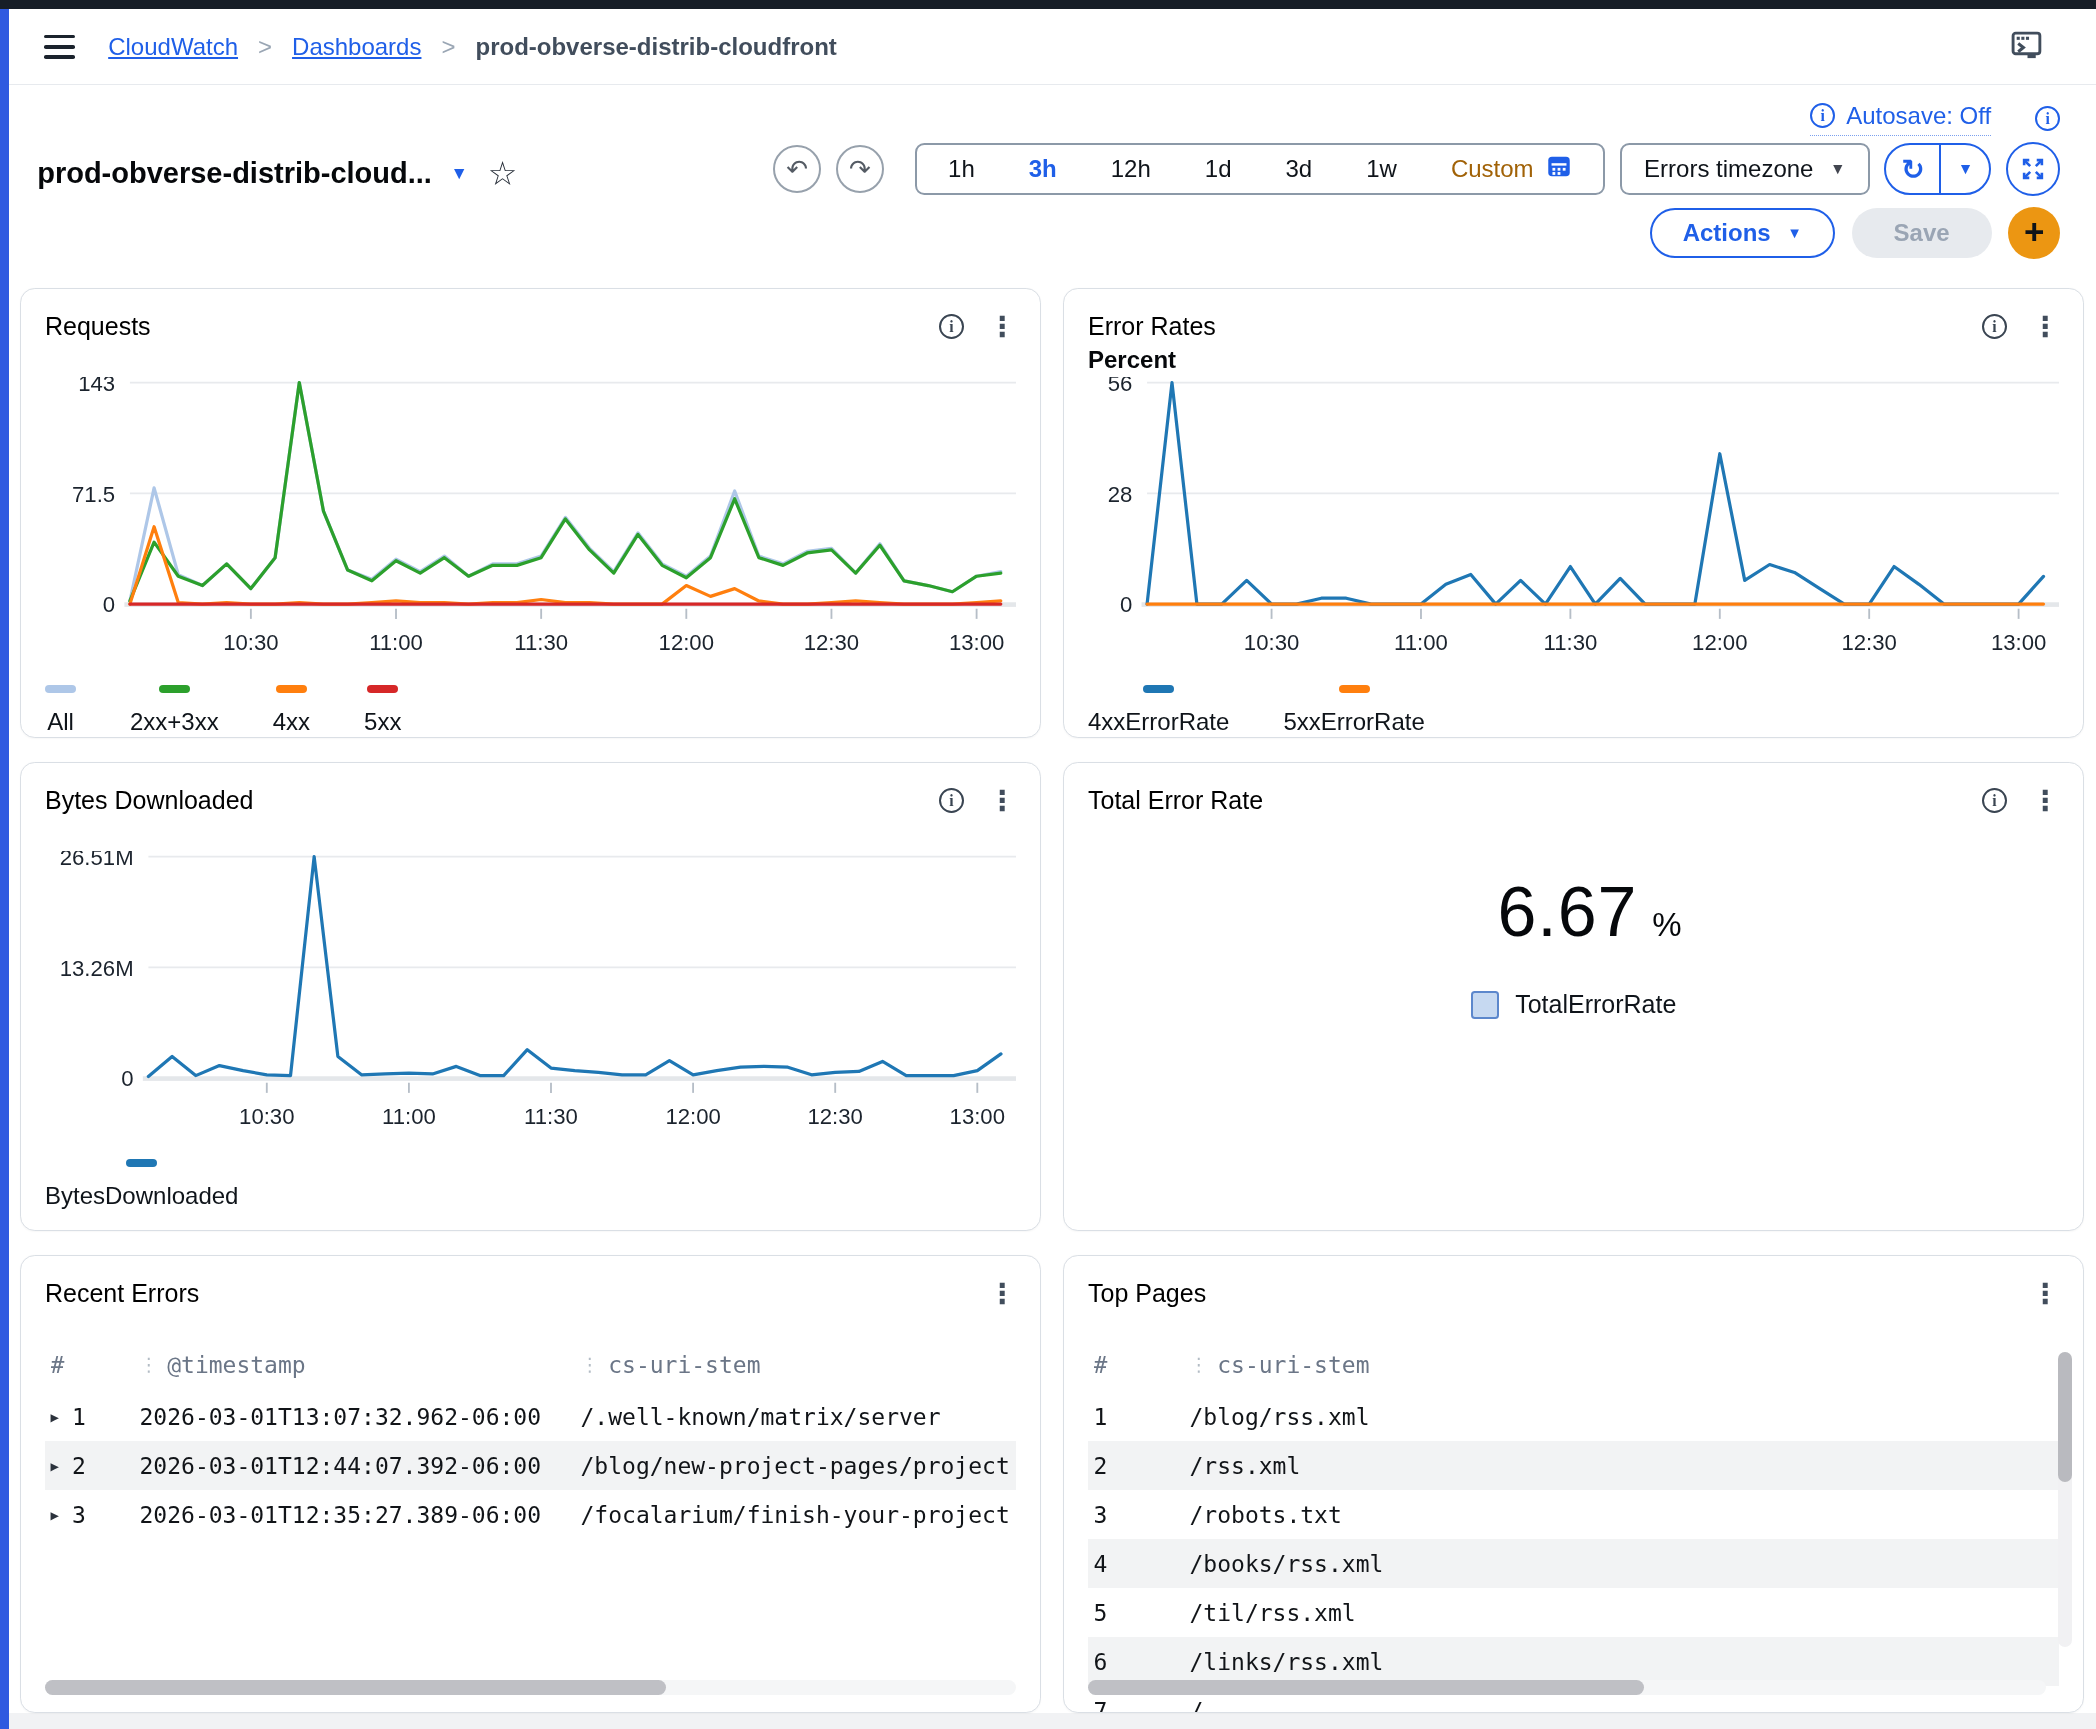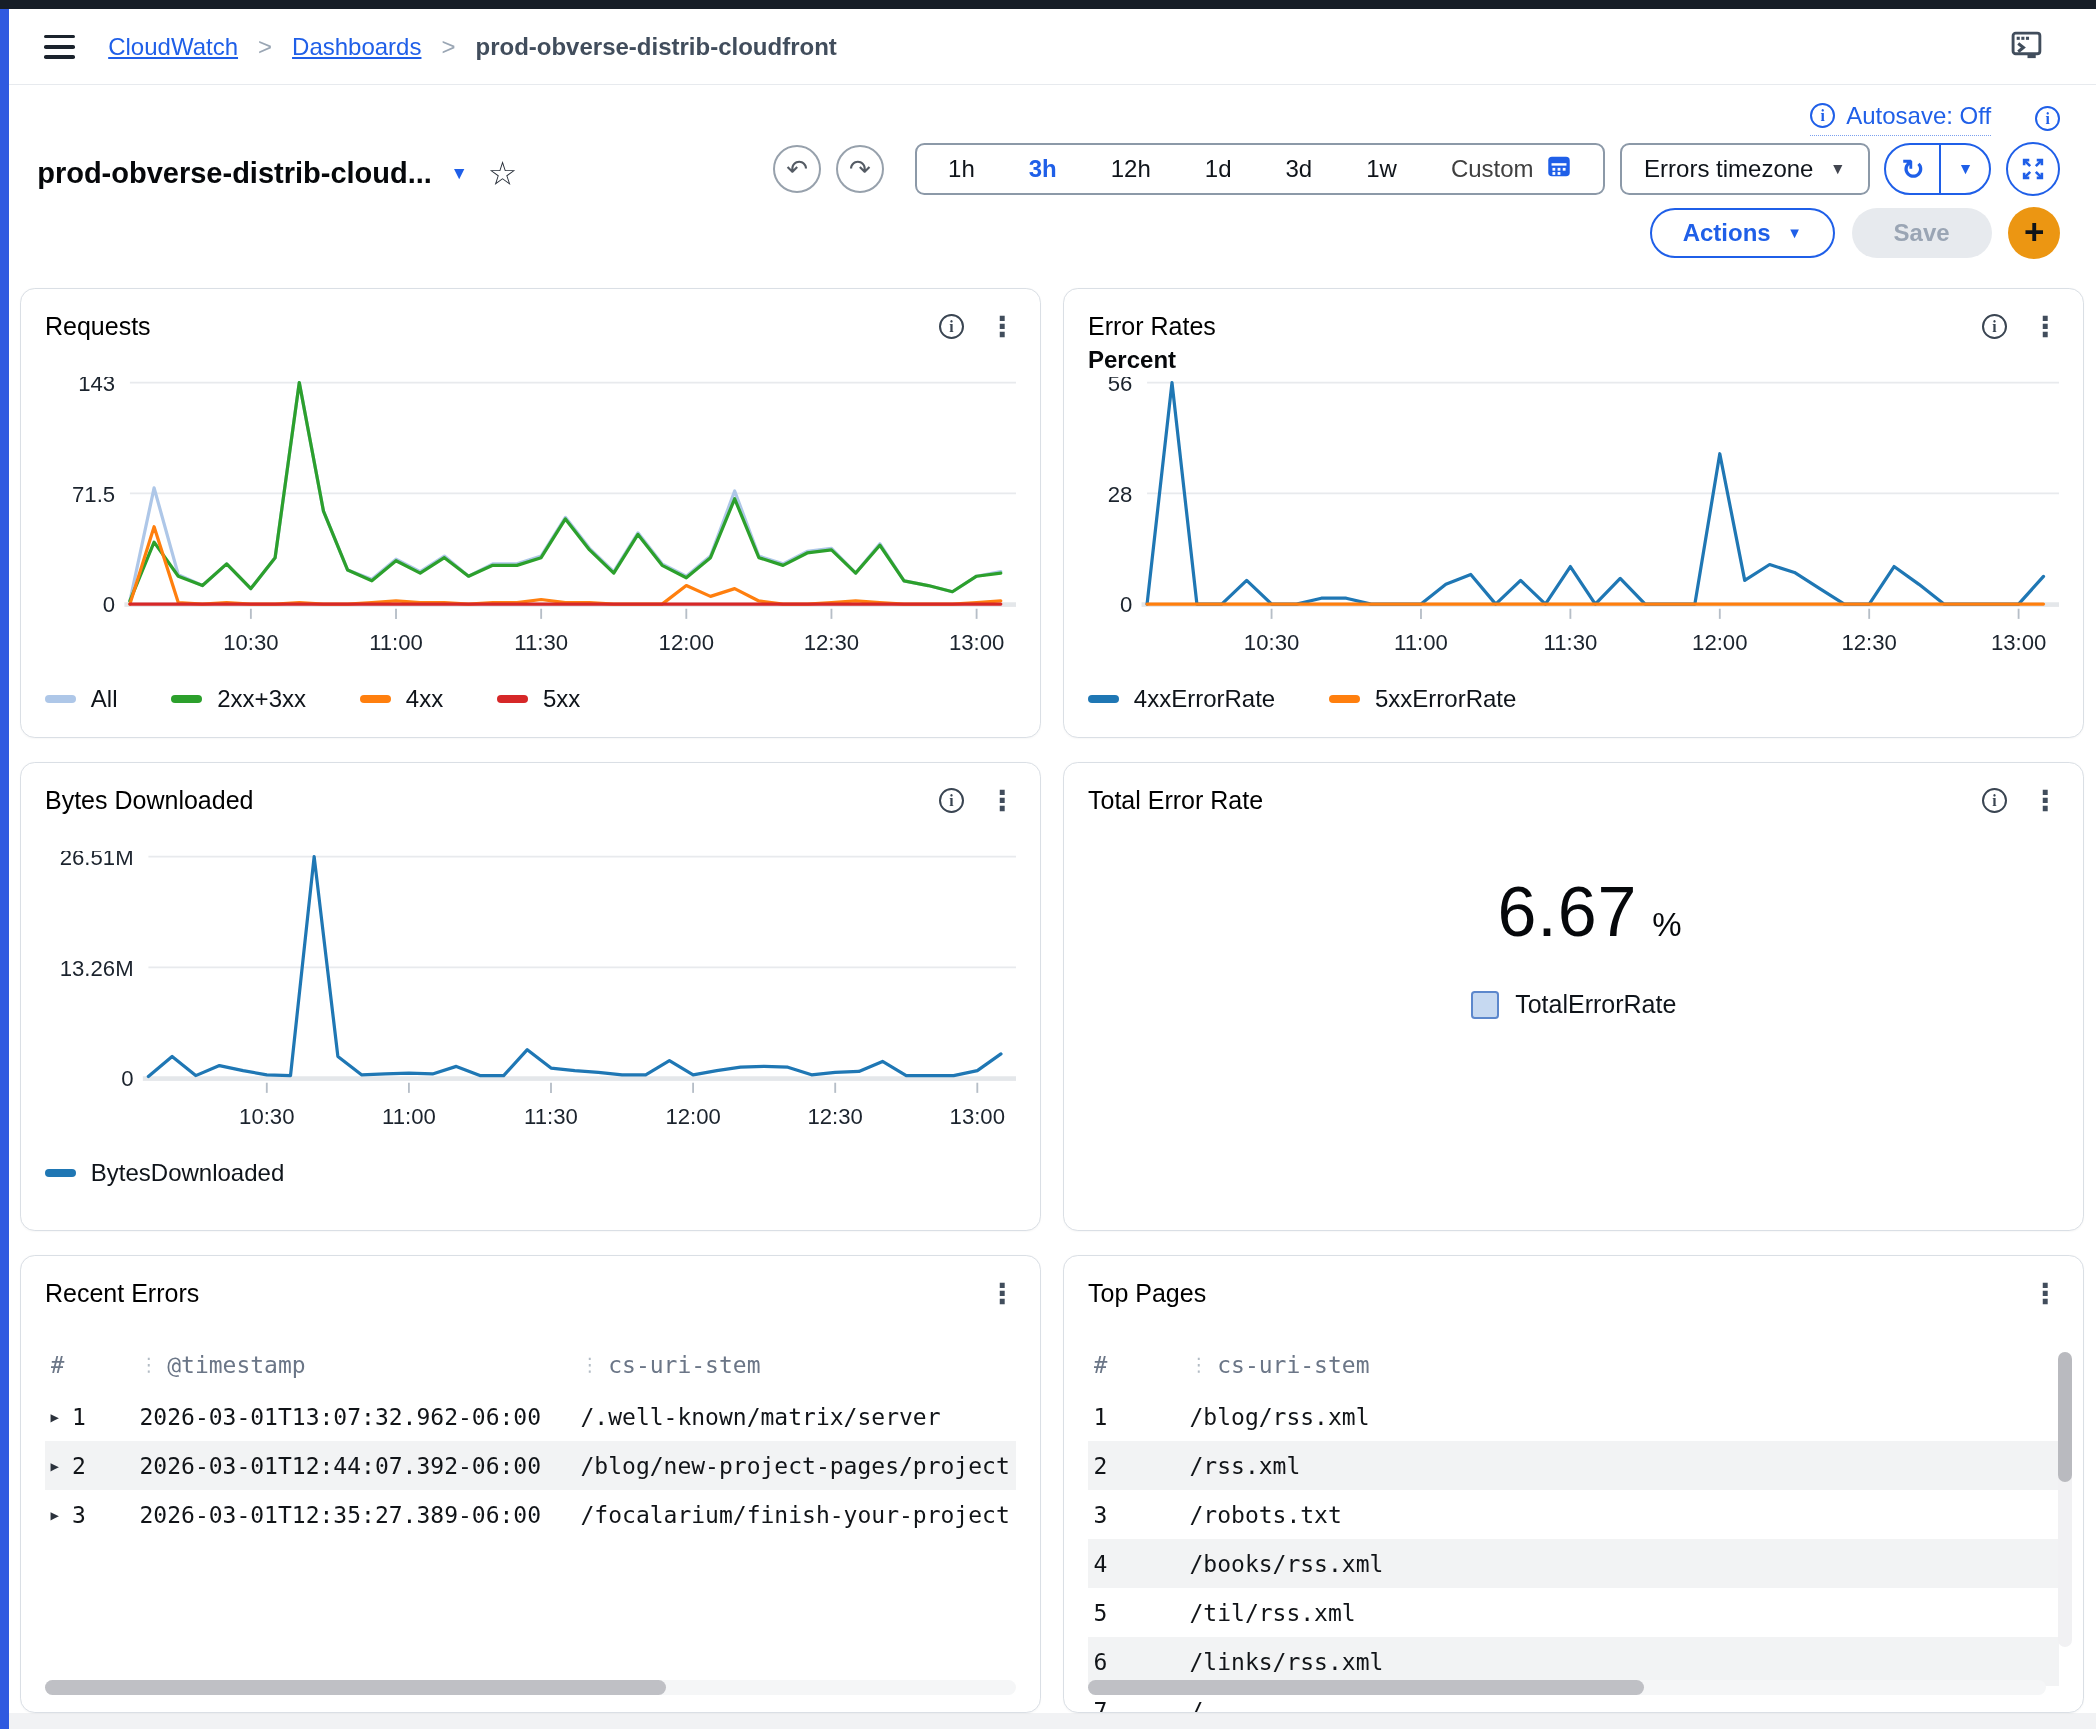--- a/index.html
+++ b/index.html
@@ -34,21 +34,21 @@
     font-family:"Liberation Serif",serif; font-weight:700; font-size:15.7px; line-height:1; }
   .lone-info { color:#1f5fe8; margin-left:44px; cursor:pointer; }
 
   .timerow { position:absolute; top:57px; right:37px; display:flex; align-items:center; gap:14.8px; }
   .circbtn { width:48px; height:48px; border:2.8px solid #97a1ac; border-radius:50%; background:#fff;
     color:#545b64; font-size:26px; display:flex; align-items:center; justify-content:center; cursor:pointer; }
   .seg { height:52px; border:2.3px solid #8c99a8; border-radius:9.2px; display:flex; align-items:center;
     background:#fff; padding:0 3.7px; margin-left:16.6px; }
   .seg-item { padding:0 27px; font-size:24px; color:#0f141a; cursor:pointer; display:flex; align-items:center; gap:11px; height:100%; }
   .seg-item.active { color:#1f5fe8; font-weight:700; }
-  .seg-item.custom { color:#404040; }
+  .seg-item.custom { color:#a16207; }
   .tzbtn { height:52px; border:2.3px solid #8c99a8; border-radius:9.2px; background:#fff; display:flex;
     align-items:center; gap:16.6px; padding:0 22px; font-size:24px; color:#0f141a; cursor:pointer; }
   .tz-caret { font-size:15.7px; color:#424650; }
   .refresh-split { height:52px; border:2.8px solid #1f5fe8; border-radius:26px; display:flex; align-items:stretch; background:#fff; overflow:hidden; }
   .refresh-left { width:55px; display:flex; align-items:center; justify-content:center; color:#1f5fe8;
     font-size:28px; font-weight:700; cursor:pointer; border-right:2.8px solid #1f5fe8; }
   .refresh-right { width:48px; display:flex; align-items:center; justify-content:center; color:#1f5fe8; font-size:15.7px; cursor:pointer; }
   .fullscreen-btn { width:54px; height:54px; border:2.8px solid #1f5fe8; border-radius:50%; background:#fff;
     display:flex; align-items:center; justify-content:center; cursor:pointer; }
 
@@ -69,21 +69,21 @@
     position:relative; overflow:hidden; box-shadow:0 0.9px 1.8px rgba(0,0,0,.03); }
   .card-head { display:flex; align-items:center; height:35px; }
   .card-head h2 { font-size:25px; font-weight:500; color:#000; }
   .head-icons { margin-left:auto; display:flex; align-items:center; gap:24px; color:#3a4552; }
   .kebab { font-size:28px; font-weight:700; color:#414d5c; cursor:pointer; line-height:1; }
   .head-info { cursor:pointer; }
   .unit-label { height:31px; font-size:24px; font-weight:700; color:#06080b; margin-top:1.8px; }
   .chart { width:971px; }
   .chart svg { display:block; }
   .legend { display:flex; align-items:center; gap:54px; margin-top:31px; }
-  .legend-item { display:flex; align-items:center; gap:14.8px; font-size:24px; color:#0f141a; cursor:pointer; }
+  .legend-item { display:flex; align-items:center; gap:14.8px; font-size:24px; color:#0f141a; cursor:pointer;flex-direction:column; }
   .legend-swatch { width:31px; height:8.3px; border-radius:4.6px; display:inline-block; }
 
   
   .bigval-wrap { display:flex; align-items:baseline; justify-content:center; margin-top:54px; }
   .bigval { font-size:70px; font-weight:500; color:#06080b; letter-spacing:0.9px;margin-left:32px; }
   .bigunit { font-size:33px; font-weight:500; color:#06080b; margin-left:14.8px; }
   .tot-legend { display:flex; align-items:center; justify-content:center; gap:16.6px; margin-top:38px; font-size:25px; }
   .tot-swatch { width:28px; height:28px; border-radius:3.7px; background:#c6d9f1; border:2.8px solid #5b87cc; }
 
   

